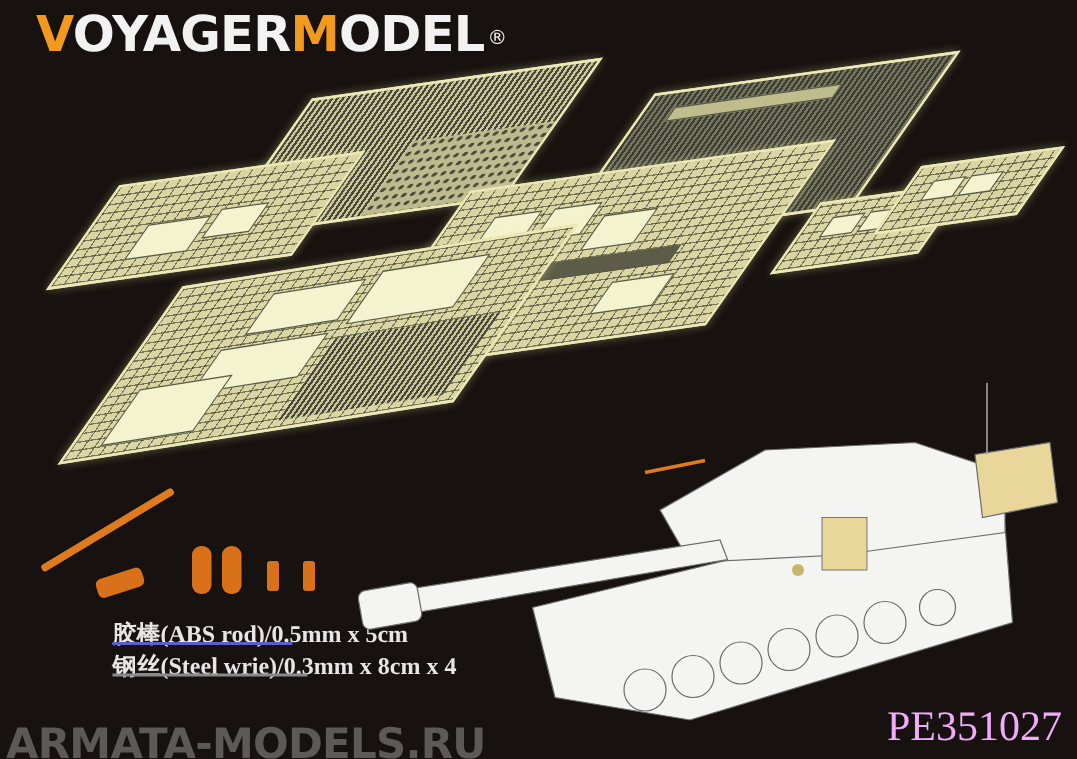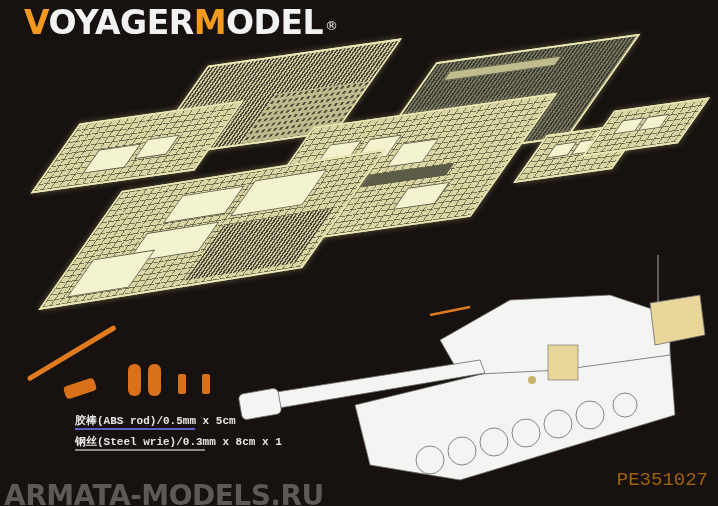--- a/index.html
+++ b/index.html
@@ -15,24 +15,24 @@
       repeating-linear-gradient(0deg, rgba(40,40,25,.55) 0 1px, transparent 1px 6px),
       repeating-linear-gradient(90deg, rgba(40,40,25,.55) 0 1px, transparent 1px 8px),
       #d9d6a4;}
   .pat-slats{background:repeating-linear-gradient(90deg,#48473a 0 2px,#cac79a 2px 4px);}
   .pat-dark{background:repeating-linear-gradient(90deg,#3d3c33 0 2px,#77765f 2px 4px);}
   .pane{position:absolute;background:#f4f3cf;border:1px solid #5b5a45;}
   .chk{position:absolute;background:
       radial-gradient(circle,#4b4a3a 35%,transparent 40%) 0 0/6px 6px,#bdbb8e;}
   .rod{position:absolute;background:#e07a1e;border-radius:2px;}
   .rod-part{position:absolute;background:#d9711a;border-radius:4px;}
-  .info{position:absolute;left:75px;font-family:Liberation Mono, monospace;font-size:11px;font-weight:bold;color:#e6e6e6;white-space:nowrap;}
+  .info{position:absolute;left:75px;font-family:Liberation Serif, serif;font-size:16px;font-weight:bold;color:#e6e6e6;white-space:nowrap;}
   .info.light{font-weight:normal;color:#9a9a9a;letter-spacing:0.3px;}
   .uline{position:absolute;height:2px;}
-  .code{position:absolute;right:10px;top:469px;font-family:Liberation Mono, monospace;font-size:19px;color:#a16207;}
+  .code{position:absolute;right:10px;top:469px;font-family:Liberation Serif, serif;font-size:28px;color:#f0abfc;}
   .watermark{position:absolute;left:4px;top:479px;font-family:"DejaVu Sans",sans-serif;font-weight:bold;font-size:28px;color:#5b5a58;letter-spacing:-0.5px;white-space:nowrap;}
   .tank{position:absolute;left:230px;top:255px;width:488px;height:230px;}
 </style>
 </head>
 <body>
 
 <div class="canvas">
 
   <div class="logo"><span class="acc">V</span><span>OYAGER</span><span class="acc">M</span><span>ODEL</span><span class="reg">®</span></div>
 
@@ -84,21 +84,21 @@
 
   <div class="rod" style="left:28px;top:347px;width:102px;height:5px;transform:rotate(-31deg);transform-origin:left center;top:377px;"></div>
   <div class="rod-part" style="left:64px;top:382px;width:32px;height:13px;transform:rotate(-18deg);"></div>
   <div class="rod-part" style="left:128px;top:364px;width:13px;height:32px;border-radius:6px;"></div>
   <div class="rod-part" style="left:148px;top:364px;width:13px;height:32px;border-radius:6px;"></div>
   <div class="rod-part" style="left:178px;top:374px;width:8px;height:20px;border-radius:2px;"></div>
   <div class="rod-part" style="left:202px;top:374px;width:8px;height:20px;border-radius:2px;"></div>
 
   <div class="info" style="top:413px;">胶棒(ABS rod)/0.5mm x 5cm</div>
   <div class="uline" style="left:75px;top:428px;width:120px;background:#5b5fc7;"></div>
-  <div class="info" style="top:434px;">钢丝(Steel wrie)/0.3mm x 8cm x 1</div>
+  <div class="info" style="top:434px;">钢丝(Steel wrie)/0.3mm x 8cm x 4</div>
   <div class="uline" style="left:75px;top:449px;width:130px;background:#8a8a8a;"></div>
 
   <svg class="tank" viewBox="0 0 488 230" xmlns="http://www.w3.org/2000/svg">
     <g fill="#f4f4f2" stroke="#6a6a6a" stroke-width="0.8">
 
       <polygon points="125,150 330,100 440,95 445,160 230,225 140,210"></polygon>
 
       <polygon points="210,85 280,45 380,40 440,60 440,100 330,115 230,120"></polygon>
 
       <polygon points="15,142 250,105 255,118 20,158"></polygon>

